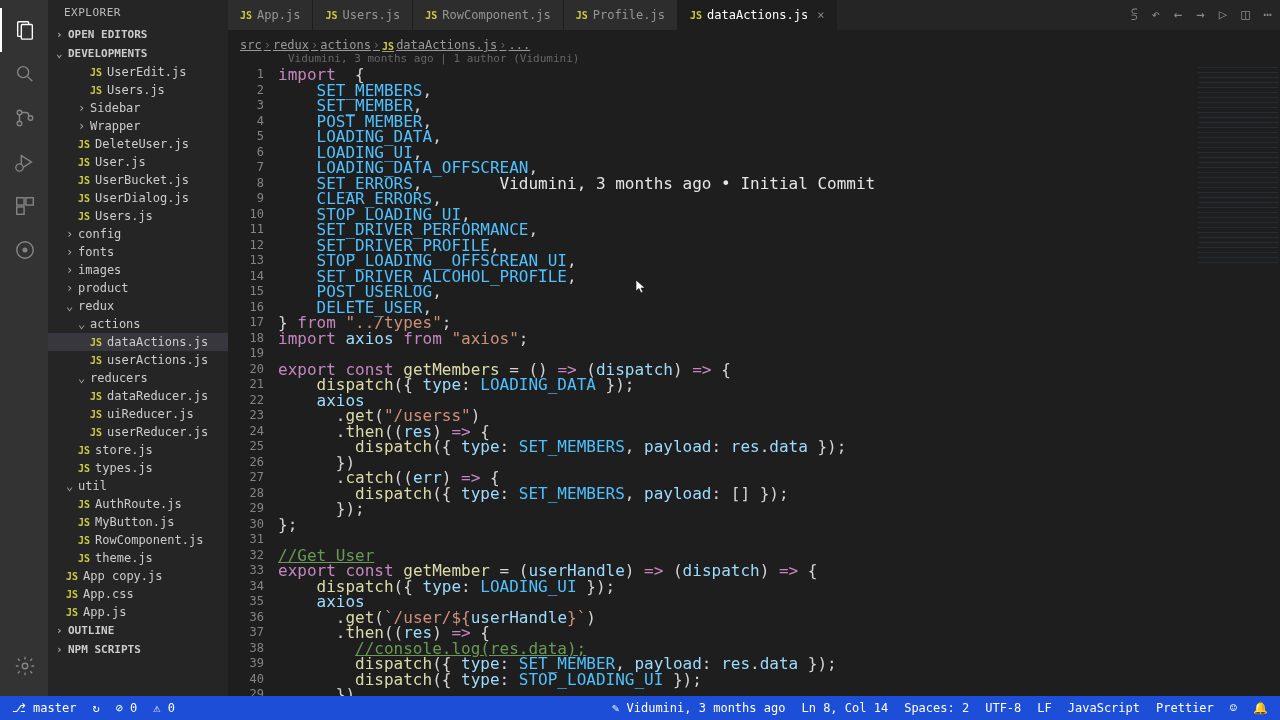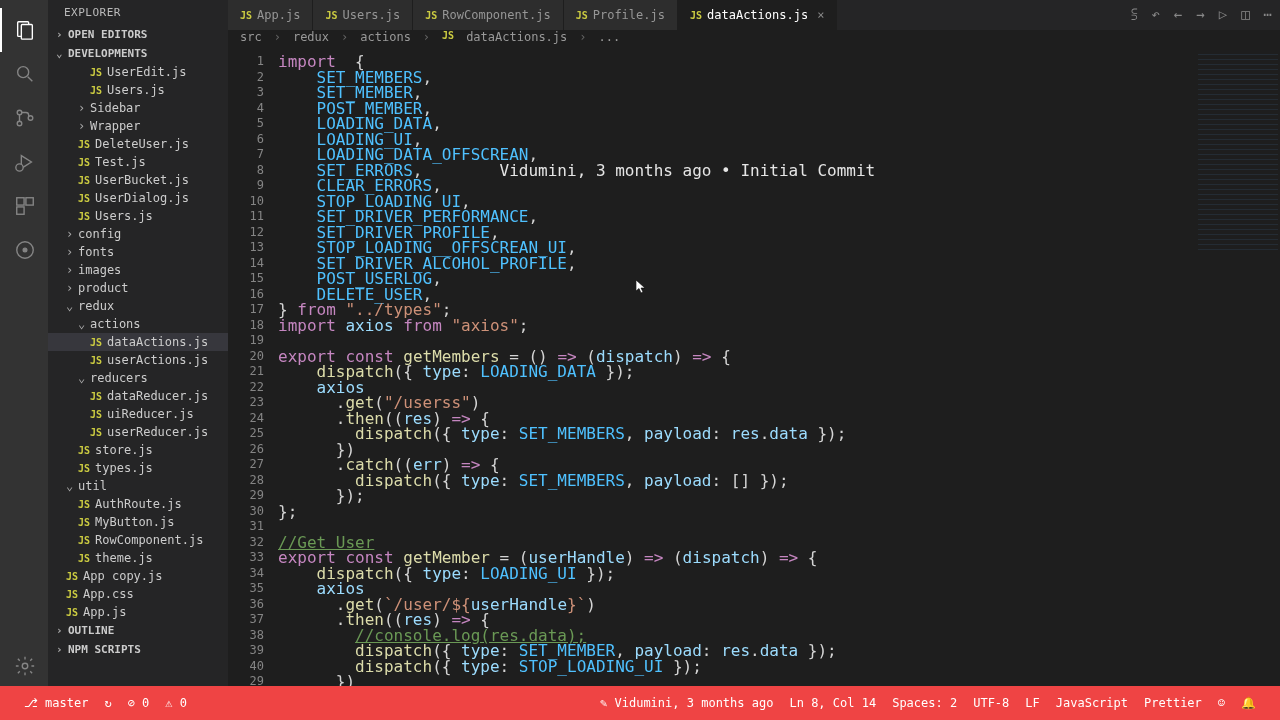--- a/index.html
+++ b/index.html
@@ -19,38 +19,38 @@
 .file-item.selected { background: #37373d; }
 .file-item .js-icon { color: #cbcb41; font-size: 10px; margin-right: 5px; font-weight: bold; }
 .folder-item { padding: 2px 0 2px 8px; display: flex; align-items: center; cursor: pointer; color: #ccc; }
 .folder-item .fchev { width: 12px; color: #aaa; }
 .main { position: absolute; left: 228px; right: 0; top: 0; bottom: 24px; background: #1e1e1e; display: flex; flex-direction: column; }
 .tabs { height: 30px; background: #252526; display: flex; align-items: stretch; }
 .tab { padding: 0 12px; display: flex; align-items: center; gap: 5px; color: #969696; font-size: 12px; cursor: pointer; background: #2d2d2d; border-right: 1px solid #1e1e1e; }
 .tab.active { background: #1e1e1e; color: #fff; }
 .tab .js-icon { color: #cbcb41; font-size: 10px; font-weight: bold; }
 .tab .close { color: #888; margin-left: 4px; }
-.breadcrumb { height: 22px; padding: 0 12px; display: flex; align-items: flex-start; gap: 12px; color: #999; font-size: 12px; }
+.breadcrumb { height: 22px; padding: 0 12px; display: flex; align-items: flex-end; gap: 2px; color: #999; font-size: 12px; text-decoration: underline; }
 .breadcrumb .sep { color: #666; }
 .blame-header { padding: 0 0 0 60px; color: #666; font-size: 11px; }
 .editor { flex: 1; display: flex; overflow: hidden; position: relative; }
 .gutter { width: 50px; text-align: right; padding-right: 14px; color: #858585; font-size: 12px; line-height: 15.5px; padding-top: 2px; user-select: none; }
 .code { flex: 1; font-size: 16px; line-height: 15.5px; padding-top: 2px; white-space: pre; color: #d4d4d4; }
 .code .line { height: 15.5px; }
 .kw { color: #c586c0; }
 .str { color: #ce9178; }
 .fn { color: #dcdcaa; }
 .var { color: #9cdcfe; }
 .const-name { color: #4fc1ff; }
 .comment { color: #6a9955; text-decoration: underline; }
 .punct { color: #d4d4d4; }
 .blame-inline { color: #e5e5e5; }
 .minimap { position: absolute; right: 2px; top: 0; width: 80px; height: 100%; opacity: 0.5; background: repeating-linear-gradient(#1e1e1e 0, #1e1e1e 2px, #2a3a4a 2px, #2a3a4a 3px, #1e1e1e 3px, #1e1e1e 5px); background-size: 100% 200px; background-repeat: no-repeat; }
 .cursor-ptr { position: absolute; left: 636px; top: 280px; width: 10px; height: 14px; pointer-events: none; z-index: 100; color: #fff; }
-.statusbar { position: absolute; left: 0; right: 0; bottom: 0; height: 34px; background: #ef4444; color: #fff; display: flex; align-items: center; font-size: 12px; padding: 0 16px; }
+.statusbar { position: absolute; left: 0; right: 0; bottom: 0; height: 24px; background: #1d4ed8; color: #fff; display: flex; align-items: center; font-size: 12px; padding: 0 4px; }
 .statusbar .sb-item { padding: 0 8px; cursor: pointer; }
 .statusbar .spacer { flex: 1; }
 svg { display: block; }
 </style>
 </head>
 <body>
 
 <div class="titlebar-icons">
   <span>⫓</span>
   <span>↶</span>
@@ -135,21 +135,21 @@
       <div class="folder-item" style="padding-left: 30px;">
         <span class="fchev">›</span>
         <span>Wrapper</span>
       </div>
       <div class="file-item" style="padding-left: 30px;">
         <span class="js-icon">JS</span>
         <span>DeleteUser.js</span>
       </div>
       <div class="file-item" style="padding-left: 30px;">
         <span class="js-icon">JS</span>
-        <span>Test.js</span>
+        <span>User.js</span>
       </div>
       <div class="file-item" style="padding-left: 30px;">
         <span class="js-icon">JS</span>
         <span>UserBucket.js</span>
       </div>
       <div class="file-item" style="padding-left: 30px;">
         <span class="js-icon">JS</span>
         <span>UserDialog.js</span>
       </div>
       <div class="file-item" style="padding-left: 30px;">
@@ -284,20 +284,21 @@
       <span class="sep">›</span>
       <span>redux</span>
       <span class="sep">›</span>
       <span>actions</span>
       <span class="sep">›</span>
       <span class="js-icon" style="color: rgb(203, 203, 65); font-size: 10px; font-weight: bold;">JS </span>
       <span>dataActions.js</span>
       <span class="sep">›</span>
       <span>...</span>
     </div>
+  <div class="blame-header">Vidumini, 3 months ago | 1 author (Vidumini)</div>
   <div class="editor">
     <div class="gutter" id="gutter">
         <div>1</div>
         <div>2</div>
         <div>3</div>
         <div>4</div>
         <div>5</div>
         <div>6</div>
         <div>7</div>
         <div>8</div>

